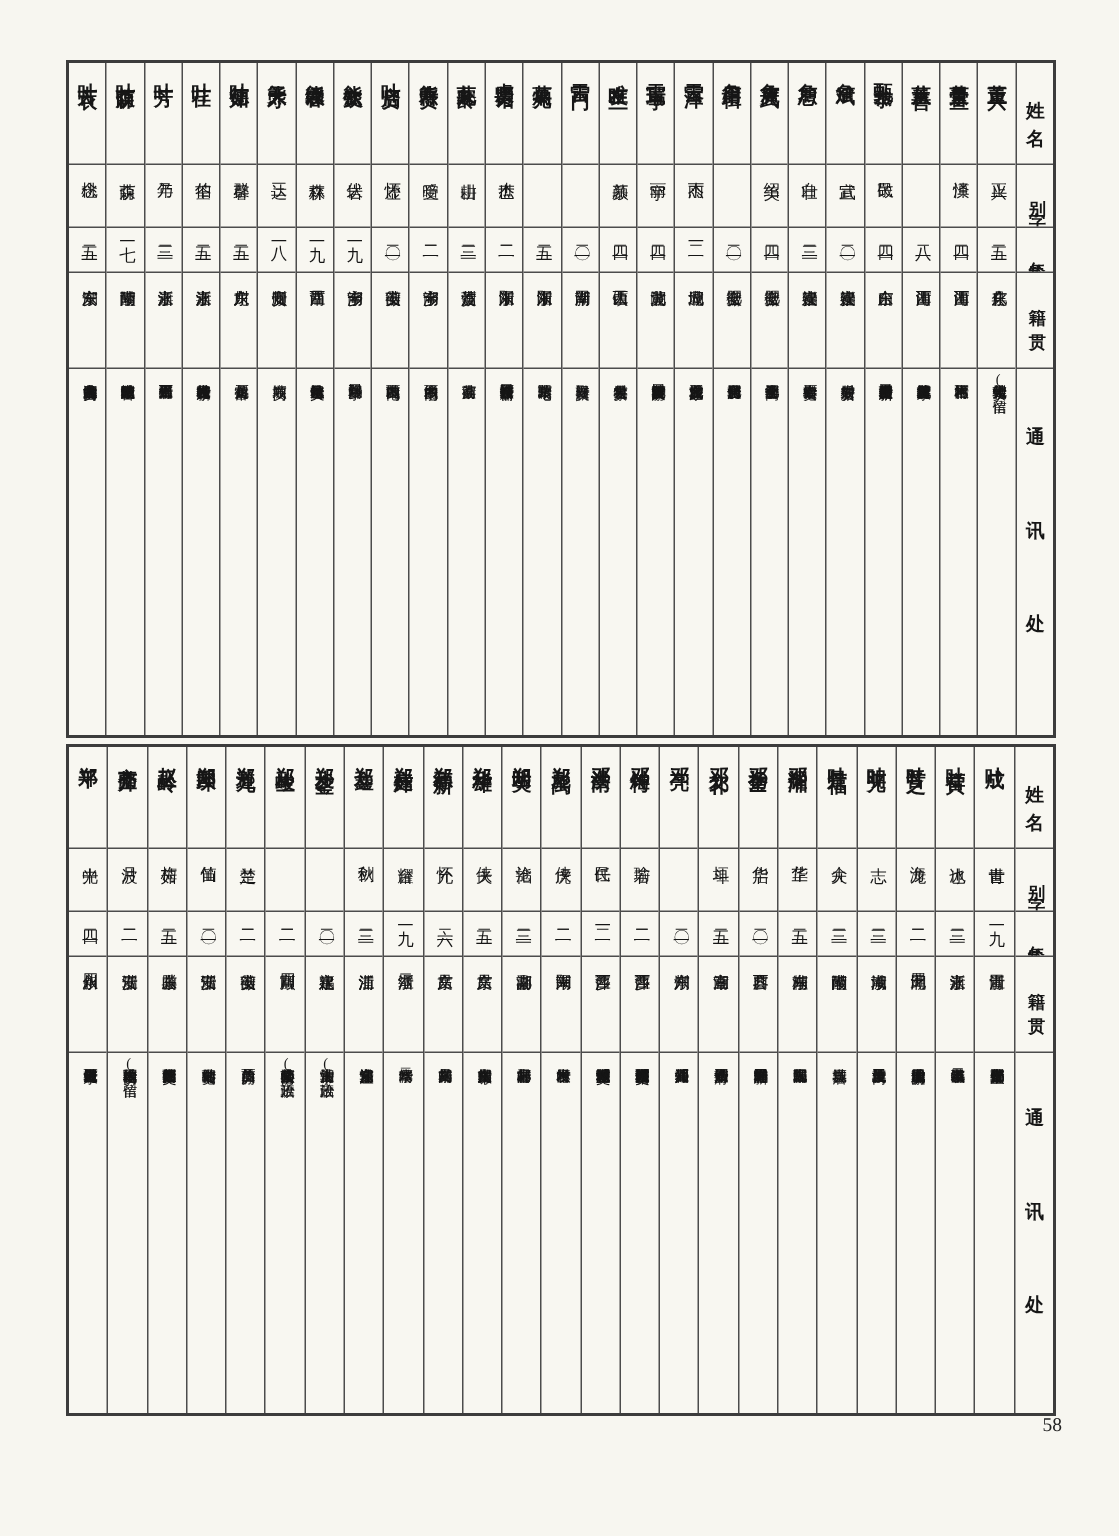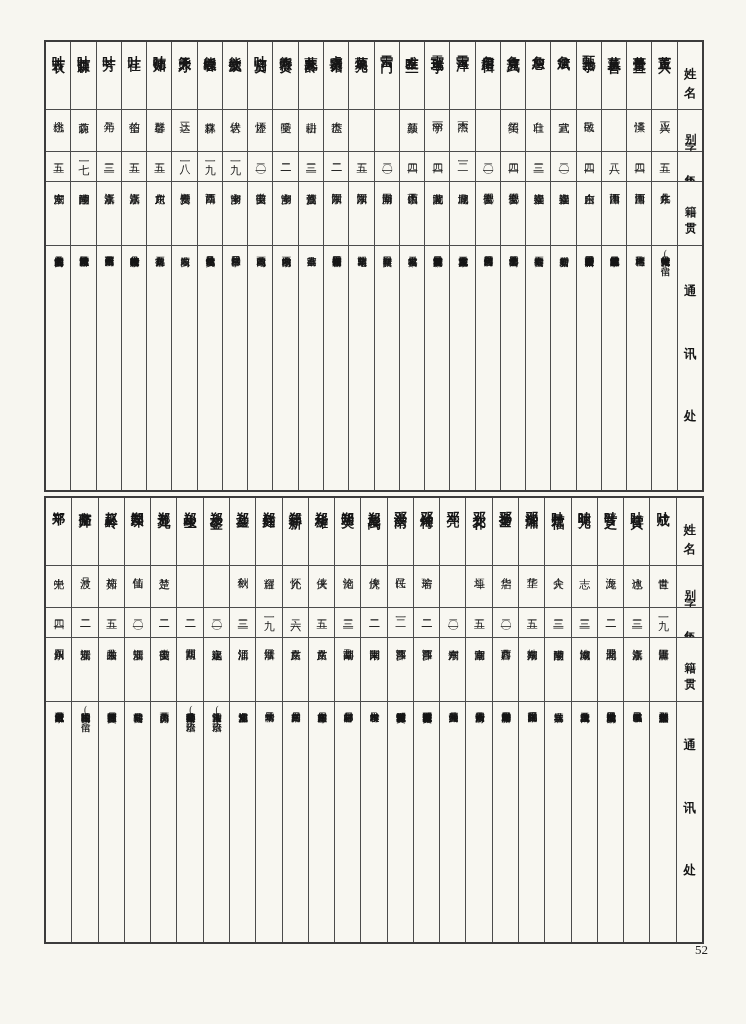--- a/index.html
+++ b/index.html
@@ -984,14 +984,14 @@
     </div>
     <div class="cell cell-native">
       <span class="vtext native-text">四川叙永</span>
     </div>
     <div class="cell cell-addr">
       <span class="vtext addr-text">叙永河西城道署街丹记转</span>
     </div>
   </div>
 </section>
 
-  <div class="page-number">52</div>
+  <div class="page-number">58</div>
 </div>
 
 </body></html>

